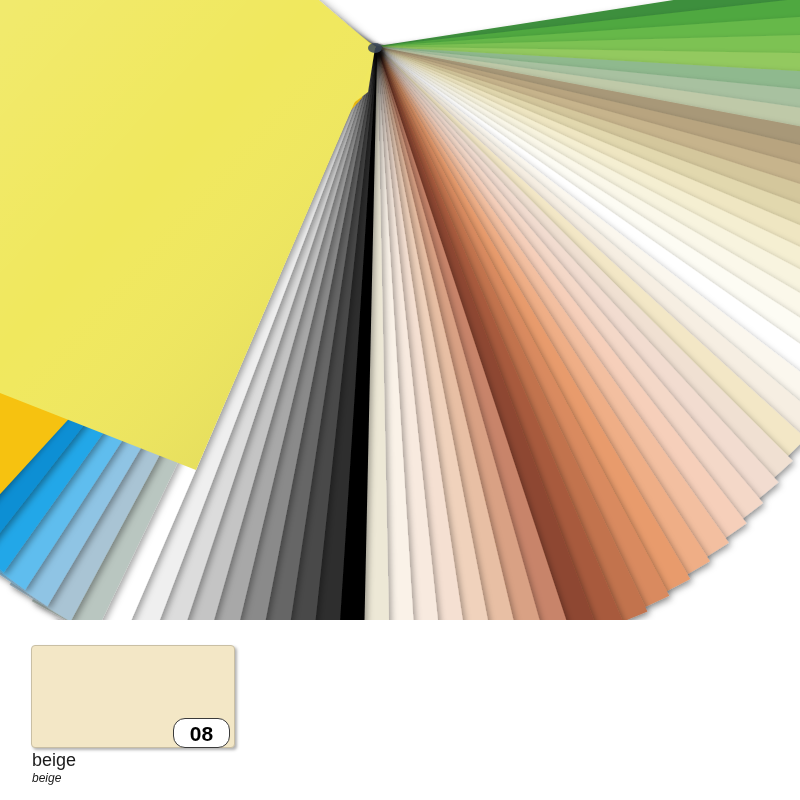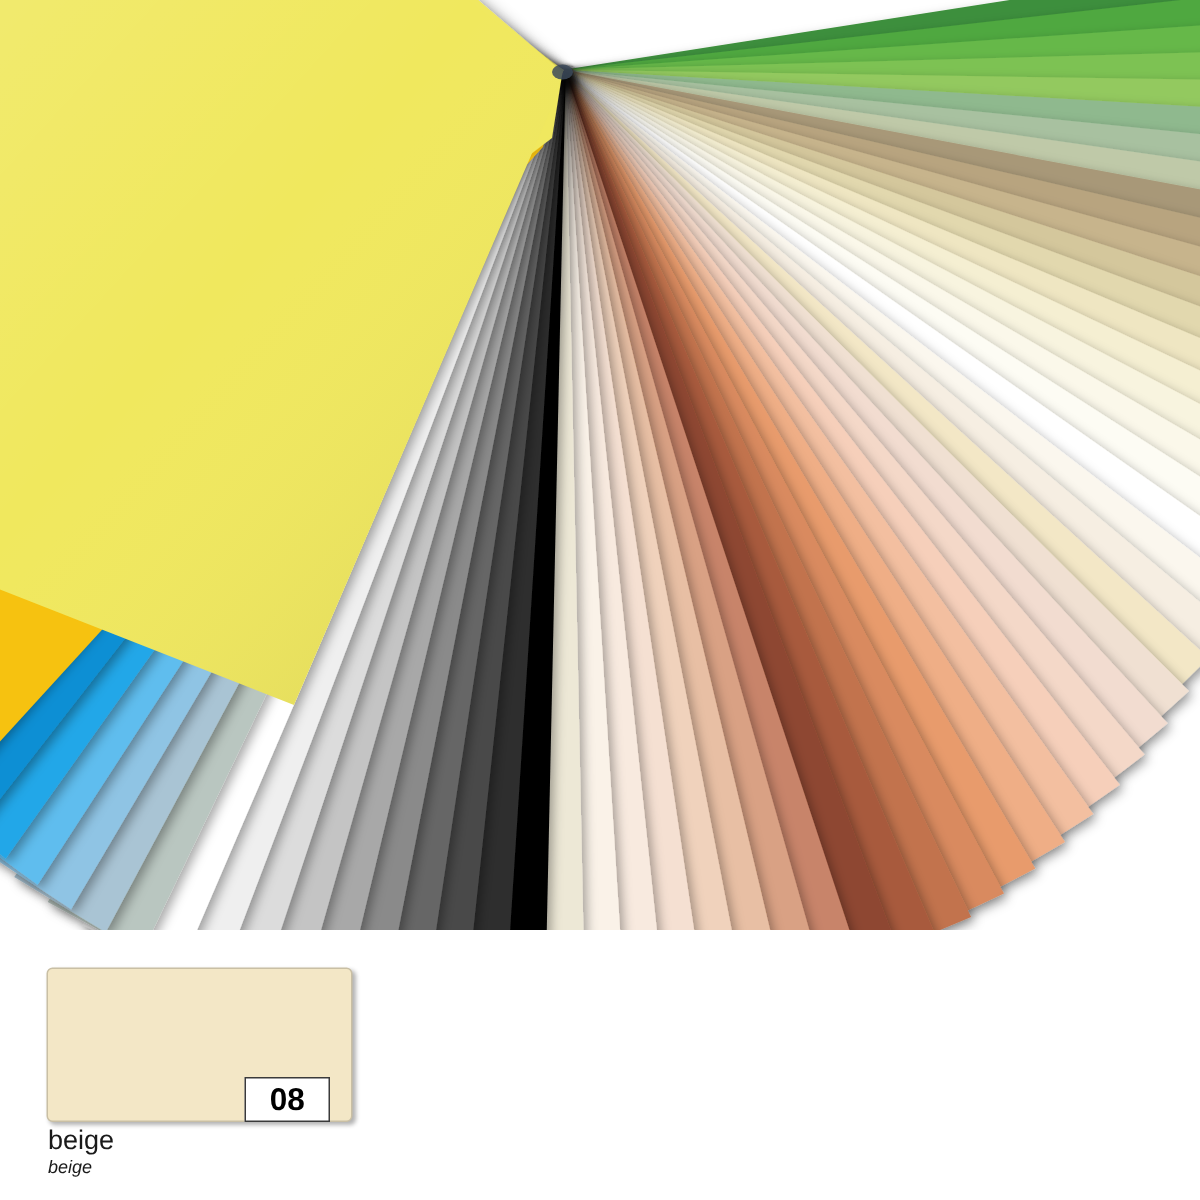--- a/index.html
+++ b/index.html
@@ -47,27 +47,27 @@
     width: 204px;
     height: 103px;
     border-radius: 4px;
     box-shadow: 2px 2px 3px rgba(0,0,0,0.30);
     border: 1px solid rgba(0,0,0,0.18);
     box-sizing: border-box;
   }
 
   #swatch-badge {
     position: absolute;
-    left: 163px;
+    left: 173px;
     top: 718px;
     width: 57px;
     height: 30px;
     background: #ffffff;
     border: 1.3px solid #3a3a3a;
-    border-radius: 0;
+    border-radius: 12px;
     display: flex;
     align-items: center;
     justify-content: center;
     box-sizing: border-box;
   }
   #swatch-badge .num {
     font-family: "Liberation Sans", sans-serif;
     font-weight: bold;
     font-size: 21px;
     line-height: 1;

